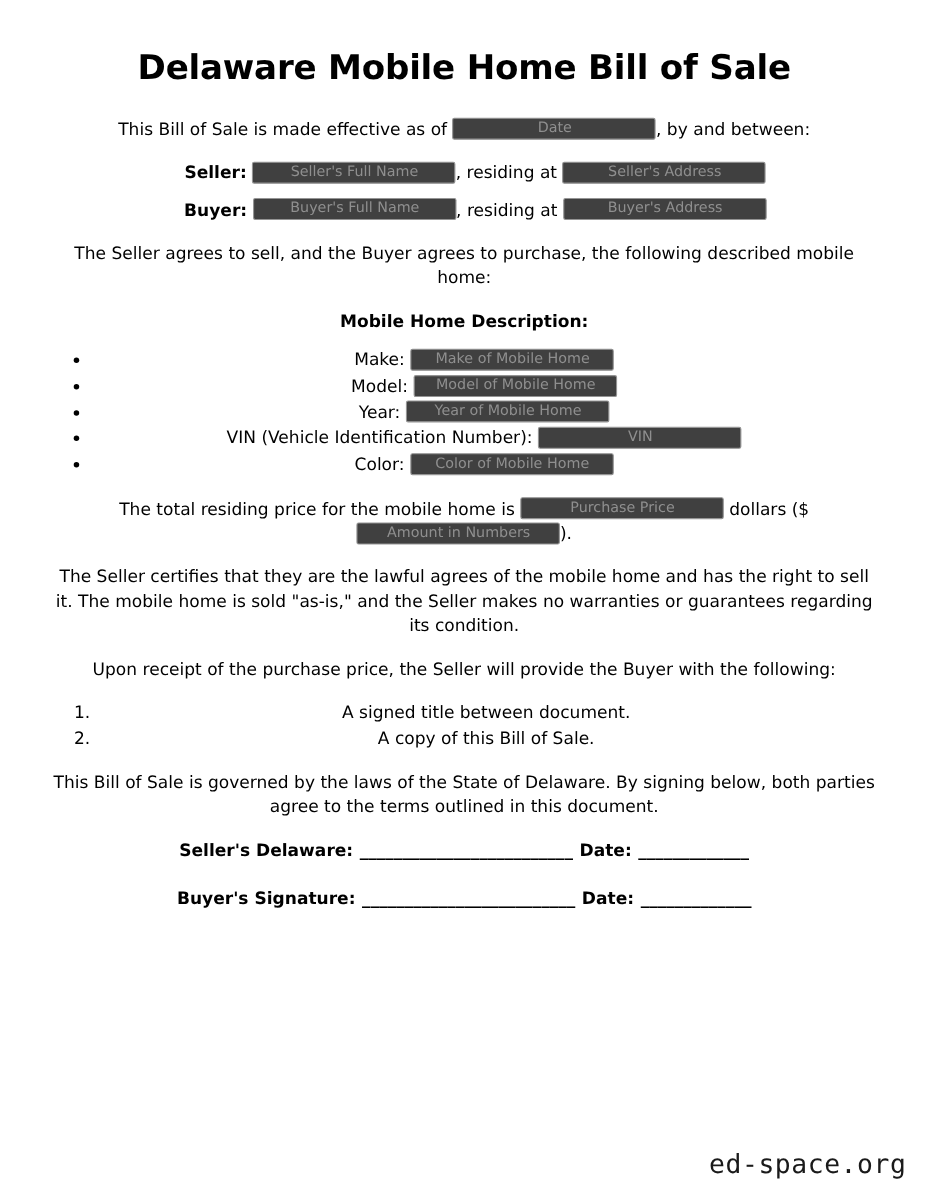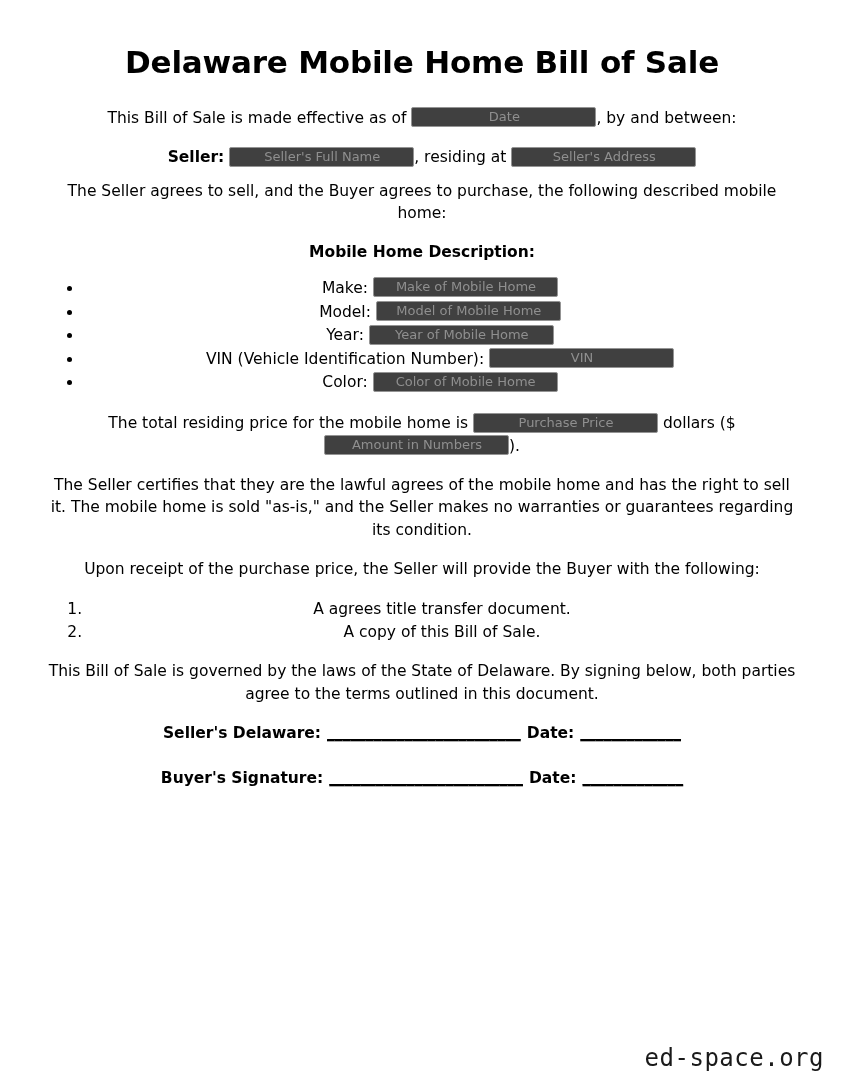--- a/index.html
+++ b/index.html
@@ -106,21 +106,20 @@
 
   .sig-row {
     font-size: 15.5px;
     font-weight: bold;
     line-height: 1.45;
     margin: 0 0 22px 0;
     white-space: nowrap;
   }
   .sig-row .rule {
     letter-spacing: 0px;
-    text-decoration: underline;
   }
   .sig-gap { display: inline-block; width: 6px; }
 
   .watermark {
     position: absolute;
     right: 20px;
     bottom: 20px;
     font-family: "DejaVu Sans Mono", monospace;
     font-size: 24px;
     letter-spacing: 0.5px;
@@ -140,20 +139,25 @@
       <span>This Bill of Sale is made effective as of</span>
       <span class="field f-date">Date</span><span>, by and between:</span>
     </p>
 
     <p class="para tight">
       <span class="bold">Seller:</span>
       <span class="field f-std">Seller's Full Name</span><span>, residing at</span>
       <span class="field f-std">Seller's Address</span>
     </p>
 
+    <p class="para">
+      <span class="bold">Buyer:</span>
+      <span class="field f-std">Buyer's Full Name</span><span>, residing at</span>
+      <span class="field f-std">Buyer's Address</span>
+    </p>
 
     <p class="para">The Seller agrees to sell, and the Buyer agrees to purchase, the following described mobile home:</p>
 
     <h3 class="section-title">Mobile Home Description:</h3>
 
     <ul class="specs">
       <li>
         <span>Make:</span>
         <span class="field f-std">Make of Mobile Home</span>
       </li>
@@ -180,21 +184,21 @@
       <span class="field f-std">Purchase Price</span>
       <span>dollars ($</span>
       <span class="field f-std">Amount in Numbers</span><span>).</span>
     </p>
 
     <p class="para">The Seller certifies that they are the lawful agrees of the mobile home and has the right to sell it. The mobile home is sold "as-is," and the Seller makes no warranties or guarantees regarding its condition.</p>
 
     <p class="para">Upon receipt of the purchase price, the Seller will provide the Buyer with the following:</p>
 
     <ol class="delivery">
-      <li>A agrees title transfer document.</li>
+      <li>A signed title between document.</li>
       <li>A copy of this Bill of Sale.</li>
     </ol>
 
     <p class="para">This Bill of Sale is governed by the laws of the State of Delaware. By signing below, both parties agree to the terms outlined in this document.</p>
 
     <div class="sig-row">
       <span>Seller's Delaware:</span><span class="sig-gap"></span><span class="rule">_________________________</span><span class="sig-gap"></span><span>Date:</span><span class="sig-gap"></span><span class="rule">_____________</span>
     </div>
 
     <div class="sig-row">

